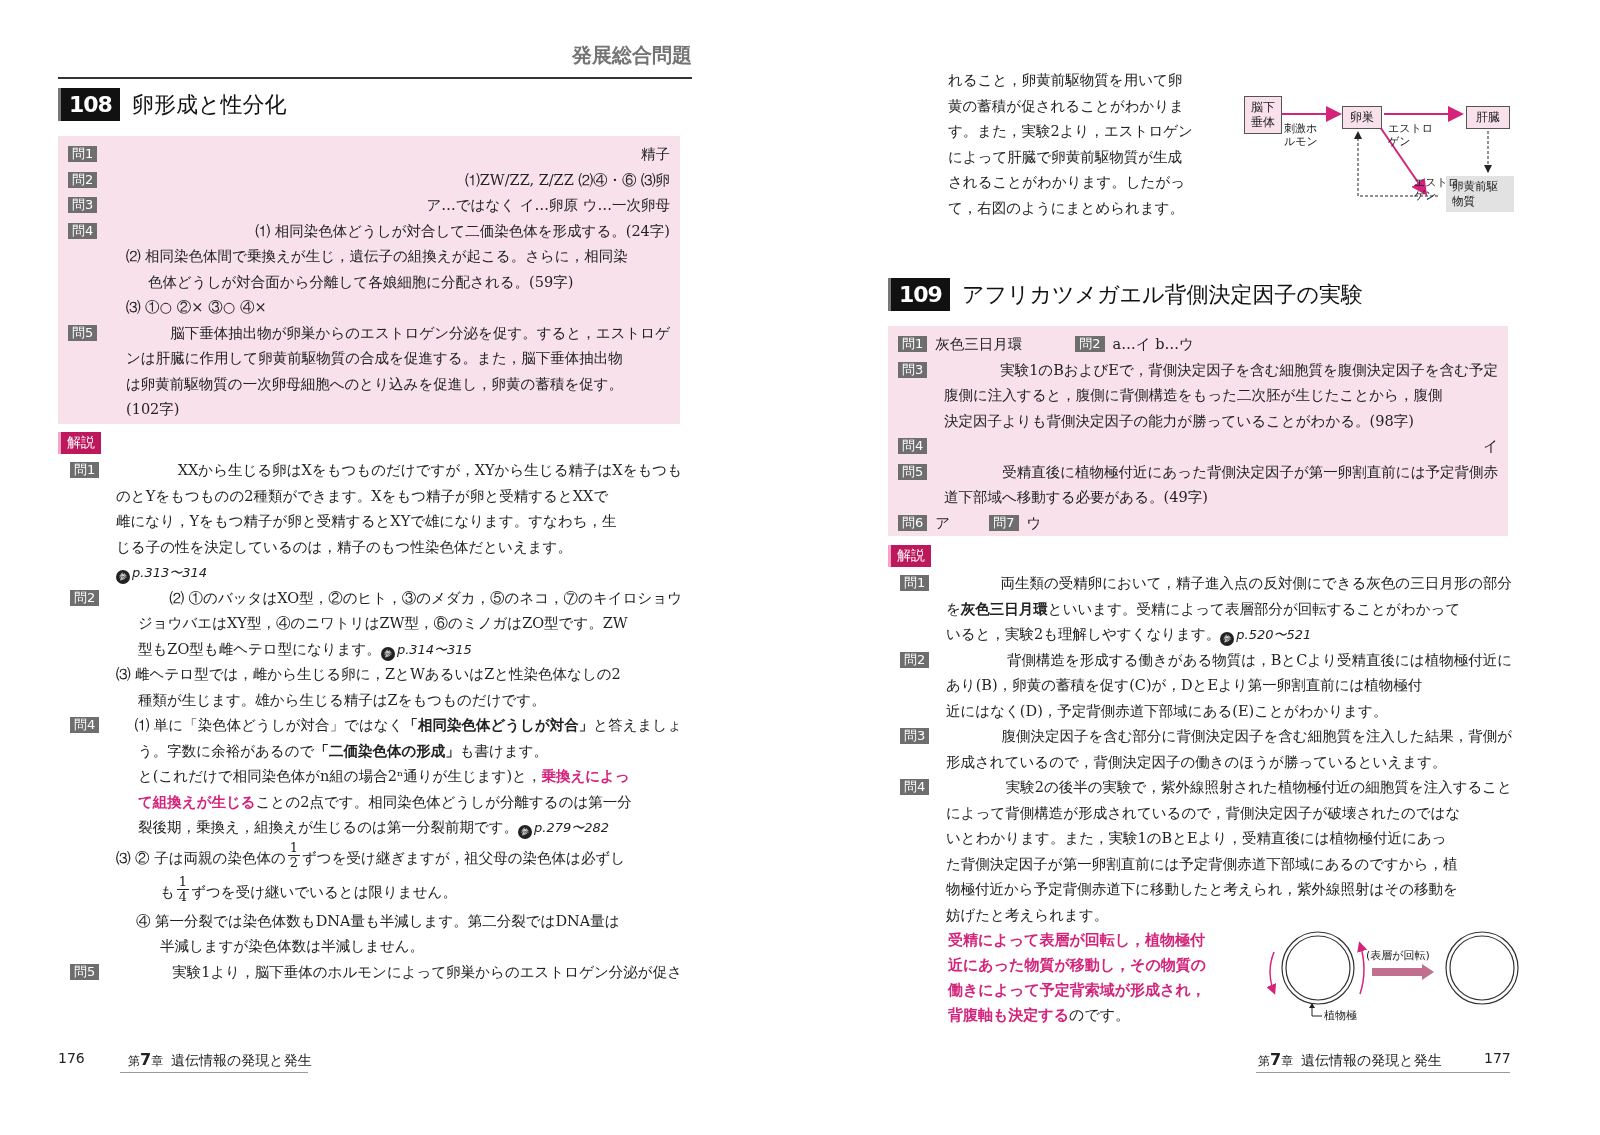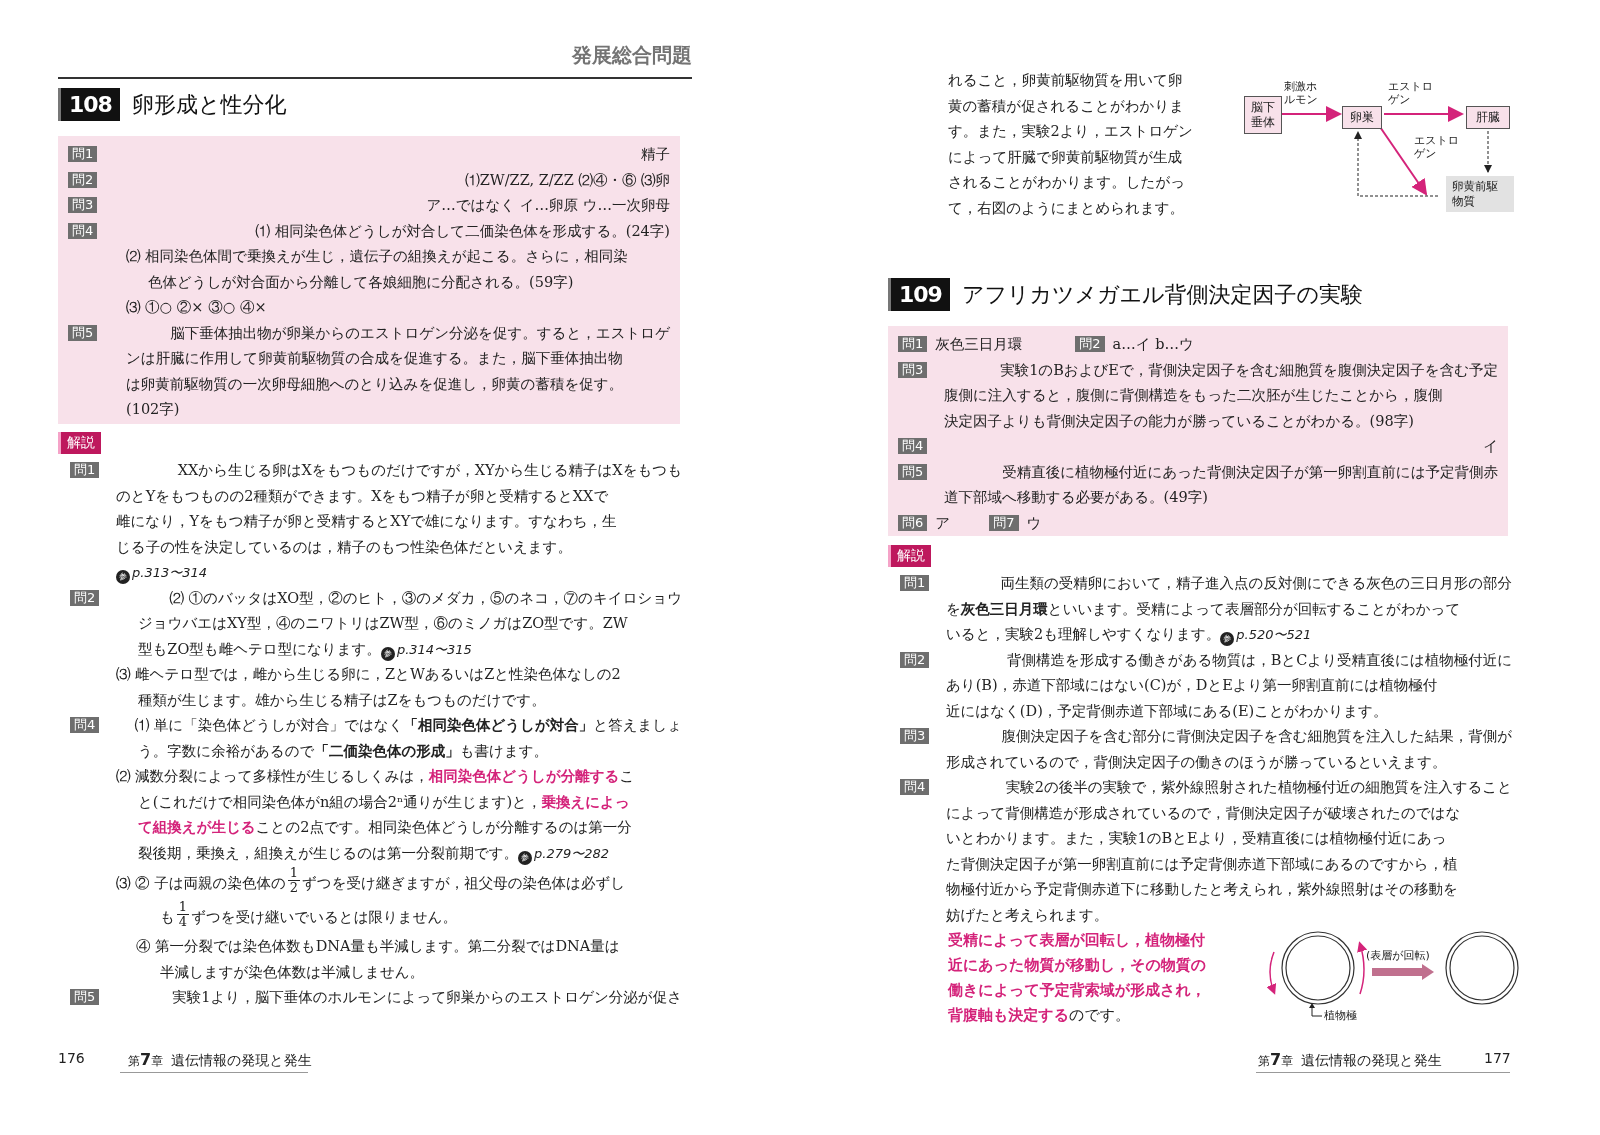--- a/index.html
+++ b/index.html
@@ -51,21 +51,21 @@
   .frac .num { border-bottom: 1px solid #222; padding: 0 2px; }
 
   .footer { position: absolute; top: 1050px; font-family: "DejaVu Sans", sans-serif; font-size: 14px; color: #222; }
   .footer-line { position: absolute; top: 1072px; height: 1px; background: #999; }
   .chap { font-size: 12px; }
   .chap b { font-size: 16px; }
 
   .diagram { position: absolute; left: 1238px; top: 72px; width: 290px; height: 150px; font-family: "DejaVu Sans", sans-serif; font-size: 12px; }
   .box-node { position: absolute; background: #f8e1ea; border: 1px solid #555; text-align: center; font-size: 12px; line-height: 15px; padding: 3px 4px; }
   .grey-node { position: absolute; background: #e2e2e2; font-size: 11.5px; line-height: 15px; padding: 3px 6px; }
-  .paren-label { position: absolute; font-size: 11px; line-height: 13px; }
+  .paren-label { position: absolute; font-size: 11px; line-height: 13px; margin-top: 42px; }
 
   .summary { position: absolute; left: 948px; top: 928px; width: 290px; font-size: 15px; line-height: 25px; }
   .embryo { position: absolute; left: 1260px; top: 922px; width: 270px; height: 100px; font-family: "DejaVu Sans", sans-serif; font-size: 11px; }
 </style>
 </head>
 <body>
 
 <div class="page page-left">
   <div class="running-head">発展総合問題</div>
 
@@ -133,25 +133,20 @@
     <div class="row">
       <span class="q-badge">問4</span>
       <span class="txt">
         <span>⑴ 単に「染色体どうしが対合」ではなく</span><span class="bold">「相同染色体どうしが対合」</span><span>と答えましょ</span>
       </span>
     </div>
     <div class="row" style="padding-left:68px">
       <span>う。字数に余裕があるので</span>
         <span class="bold">「二価染色体の形成」</span>
         <span>も書けます。</span>
-    </div>
-    <div class="row" style="padding-left:46px">
-      <span>⑵ 減数分裂によって多様性が生じるしくみは，</span>
-        <span class="pink">相同染色体どうしが分離する</span>
-        <span>こ</span>
     </div>
     <div class="row" style="padding-left:68px">
       <span>と(これだけで相同染色体がn組の場合2ⁿ通りが生じます)と，</span>
         <span class="pink">乗換えによっ</span>
     </div>
     <div class="row" style="padding-left:68px">
       <span class="pink">て組換えが生じる</span>
         <span>ことの2点です。相同染色体どうしが分離するのは第一分</span>
     </div>
     <div class="row" style="padding-left:68px">
@@ -282,21 +277,21 @@
       <span>といいます。受精によって表層部分が回転することがわかって</span>
   </div>
   <div class="row" style="padding-left:46px">
     <span>いると，実験2も理解しやすくなります。</span>
     <span class="ref"><span class="ref-icon">参</span><span>p.520〜521</span></span>
   </div>
   <div class="row">
     <span class="q-badge">問2</span>
     <span class="txt">背側構造を形成する働きがある物質は，BとCより受精直後には植物極付近に</span>
   </div>
-  <div class="row" style="padding-left:46px">あり(B)，赤道下部域にはない(C)が，DとEより第一卵割直前には植物極付</div>
+  <div class="row" style="padding-left:46px">あり(B)，卵黄の蓄積を促す(C)が，DとEより第一卵割直前には植物極付</div>
   <div class="row" style="padding-left:46px">近にはなく(D)，予定背側赤道下部域にある(E)ことがわかります。</div>
   <div class="row">
     <span class="q-badge">問3</span>
     <span class="txt">腹側決定因子を含む部分に背側決定因子を含む細胞質を注入した結果，背側が</span>
   </div>
   <div class="row" style="padding-left:46px">形成されているので，背側決定因子の働きのほうが勝っているといえます。</div>
   <div class="row">
     <span class="q-badge">問4</span>
     <span class="txt">実験2の後半の実験で，紫外線照射された植物極付近の細胞質を注入すること</span>
   </div>

